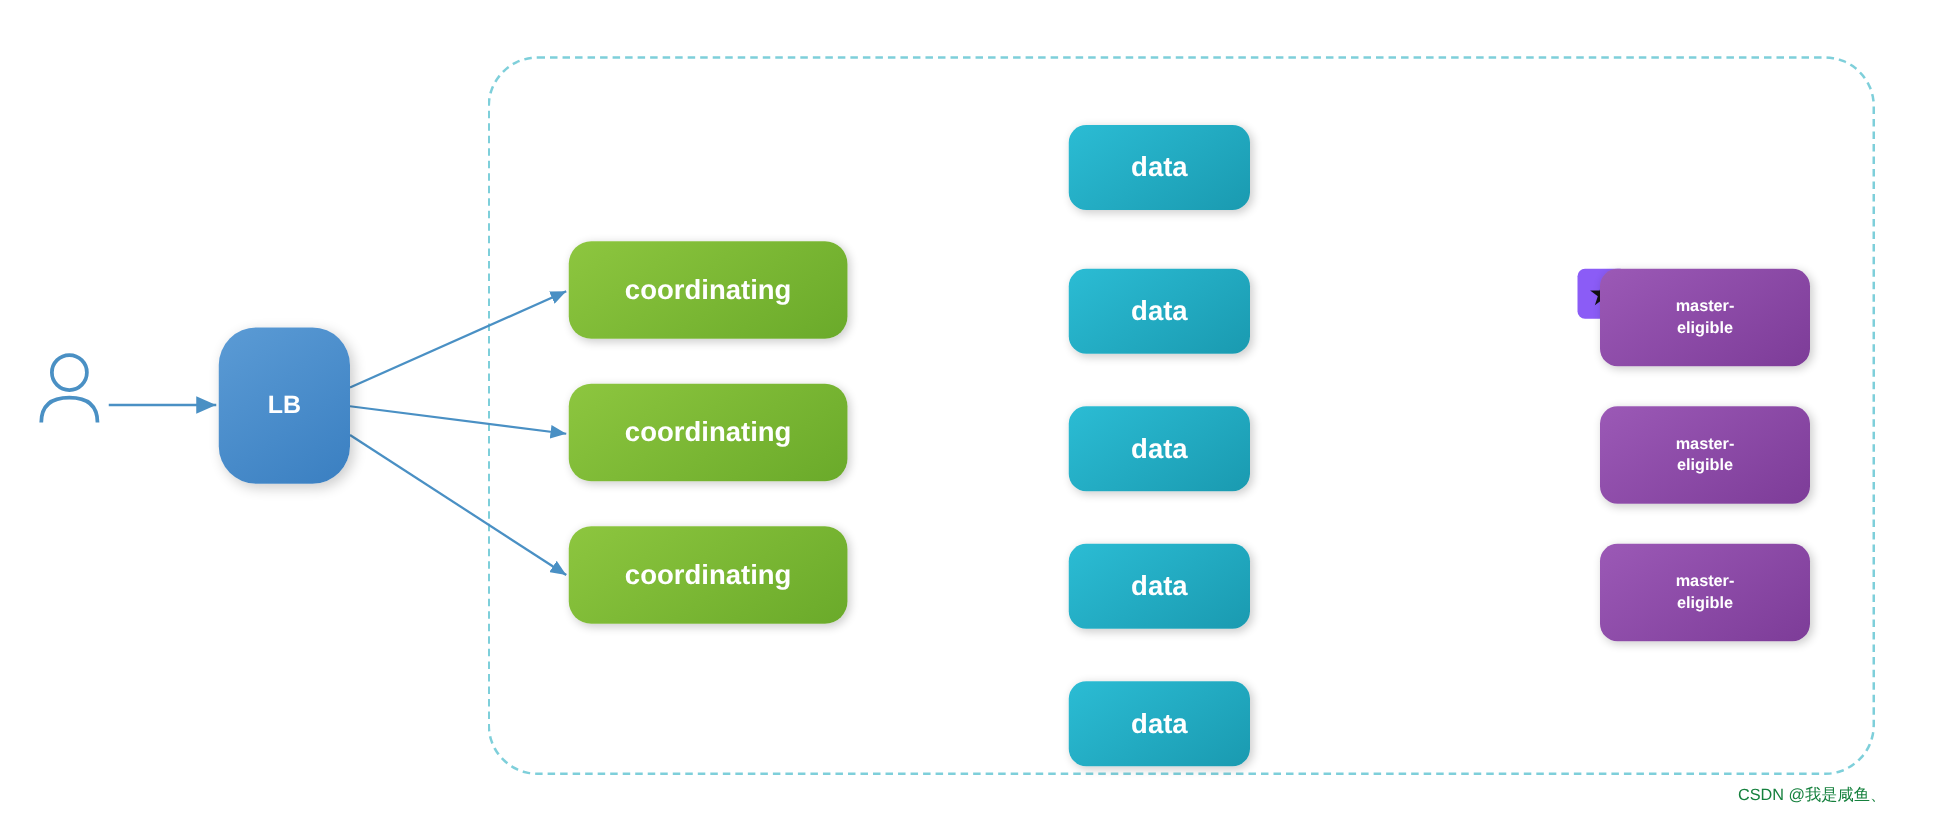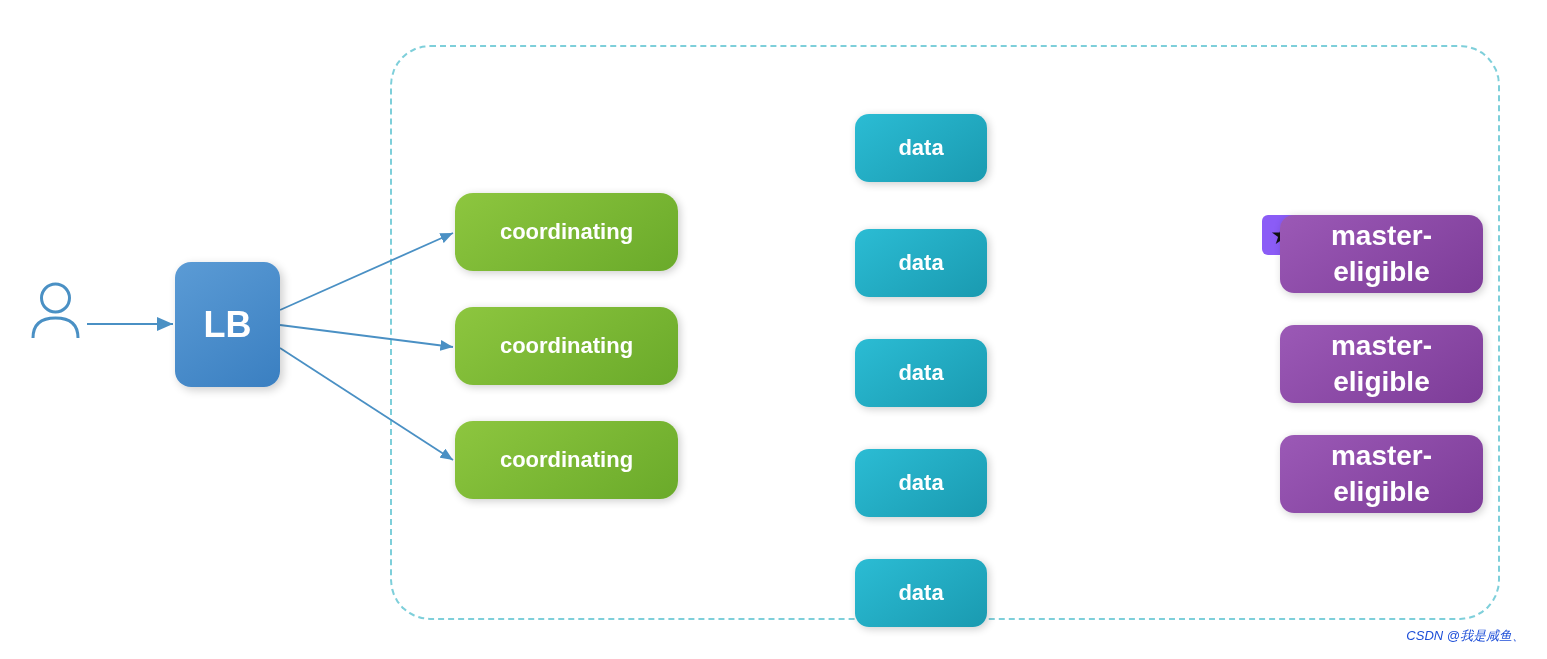--- a/index.html
+++ b/index.html
@@ -39,26 +39,26 @@
     }
 
     
     .lb-box {
       position: absolute;
       top: 262px;
       left: 175px;
       width: 105px;
       height: 125px;
       background: linear-gradient(145deg, #5b9bd5, #3a7fc1);
-      border-radius: 16px;
-      display: flex;
-      align-items: center;
-      justify-content: center;
-      color: white;
-      font-size: 36px;
+      border-radius: 30px;
+      display: flex;
+      align-items: center;
+      justify-content: center;
+      color: white;
+      font-size: 20px;
       font-weight: bold;
       box-shadow: 3px 3px 10px rgba(0,0,0,0.2);
     }
 
     
     .coord-box {
       position: absolute;
       width: 223px;
       height: 78px;
       background: linear-gradient(145deg, #8dc63f, #6aaa2a);
@@ -71,51 +71,50 @@
       font-weight: bold;
       box-shadow: 2px 2px 8px rgba(0,0,0,0.2);
     }
     .coord-box-1 { top: 193px; left: 455px; }
     .coord-box-2 { top: 307px; left: 455px; }
     .coord-box-3 { top: 421px; left: 455px; }
 
     
     .data-box {
       position: absolute;
-      width: 132px;
+      width: 145px;
       height: 68px;
       background: linear-gradient(145deg, #2bbcd4, #1a9ab0);
       border-radius: 14px;
       display: flex;
       align-items: center;
       justify-content: center;
       color: white;
       font-size: 22px;
       font-weight: bold;
       box-shadow: 2px 2px 8px rgba(0,0,0,0.2);
-      margin-top: 14px;
     }
     .data-box-1 { top: 100px; left: 855px; }
     .data-box-2 { top: 215px; left: 855px; }
     .data-box-3 { top: 325px; left: 855px; }
     .data-box-4 { top: 435px; left: 855px; }
     .data-box-5 { top: 545px; left: 855px; }
 
     
     .master-box {
       position: absolute;
-      width: 203px;
+      width: 168px;
       height: 78px;
       background: linear-gradient(145deg, #9b59b6, #7d3c98);
       border-radius: 14px;
       display: flex;
       align-items: center;
       justify-content: center;
       color: white;
-      font-size: 28px;
+      font-size: 13px;
       font-weight: bold;
       text-align: center;
       line-height: 1.3;
       box-shadow: 2px 2px 8px rgba(0,0,0,0.2);
     }
     .master-box-1 { top: 215px; left: 1280px; }
     .master-box-2 { top: 325px; left: 1280px; }
     .master-box-3 { top: 435px; left: 1280px; }
 
     
@@ -141,24 +140,23 @@
       left: 0;
       width: 1547px;
       height: 659px;
       pointer-events: none;
     }
 
     
     .watermark {
       position: absolute;
       bottom: 14px;
-      right: 22px;
+      right: 38px;
       font-size: 13px;
-      color: #1d4ed8;
-      font-style: italic;
+      color: #15803d;
     }
   </style>
 </head>
 <body>
 
 <div id="canvas">
 
   <div class="dashed-container"></div>
 
   <svg class="arrows-svg">

